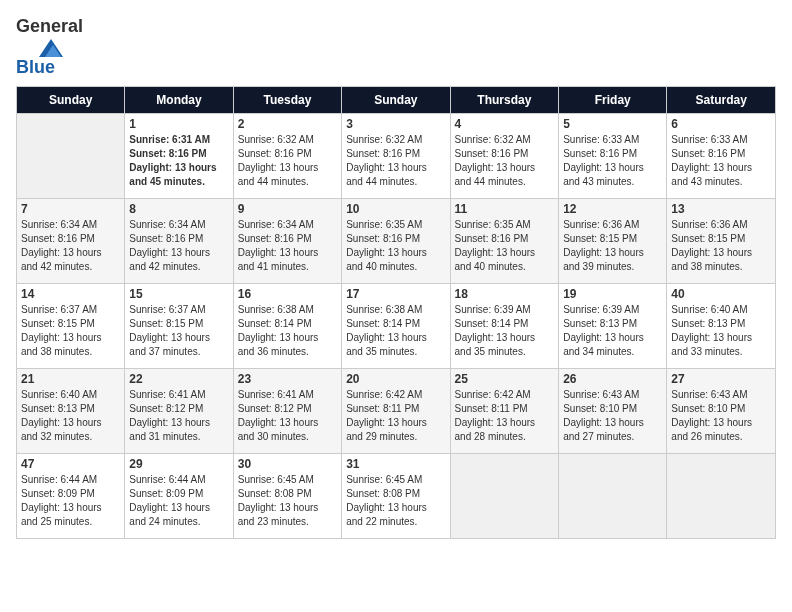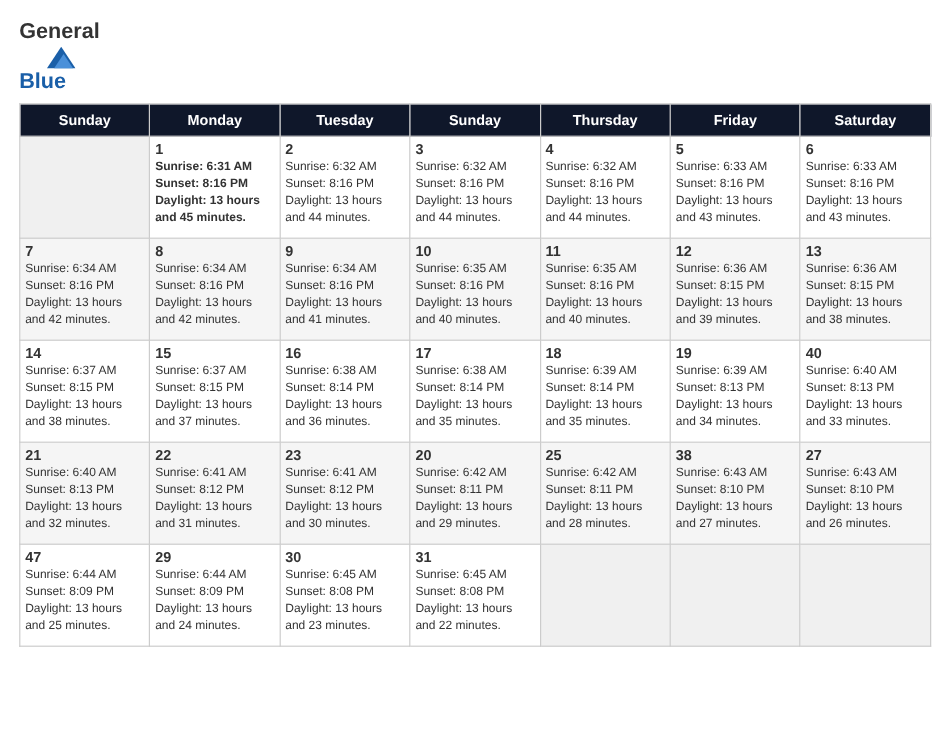--- a/index.html
+++ b/index.html
@@ -307,21 +307,21 @@
 and 29 minutes.</div>
         </td>
         <td>
           <span class="day-num">25</span>
           <div class="day-info" style="white-space: pre-line;">Sunrise: 6:42 AM
 Sunset: 8:11 PM
 Daylight: 13 hours
 and 28 minutes.</div>
         </td>
         <td>
-          <span class="day-num">38</span>
+          <span class="day-num">26</span>
           <div class="day-info" style="white-space: pre-line;">Sunrise: 6:43 AM
 Sunset: 8:10 PM
 Daylight: 13 hours
 and 27 minutes.</div>
         </td>
         <td>
           <span class="day-num">27</span>
           <div class="day-info" style="white-space: pre-line;">Sunrise: 6:43 AM
 Sunset: 8:10 PM
 Daylight: 13 hours

